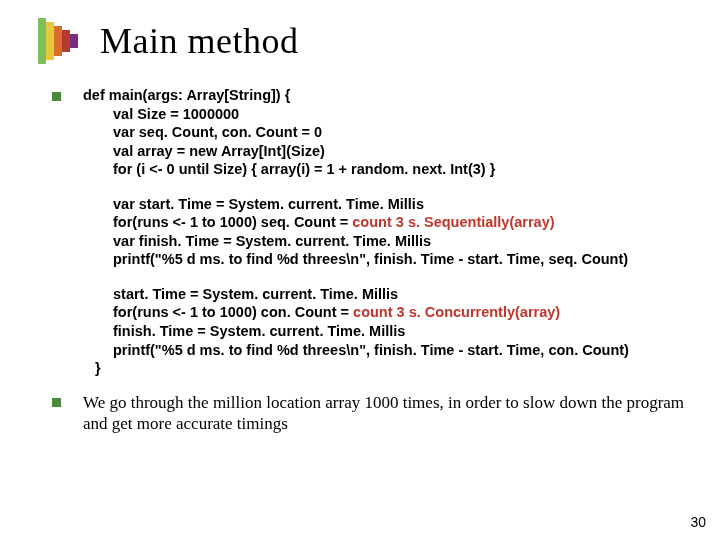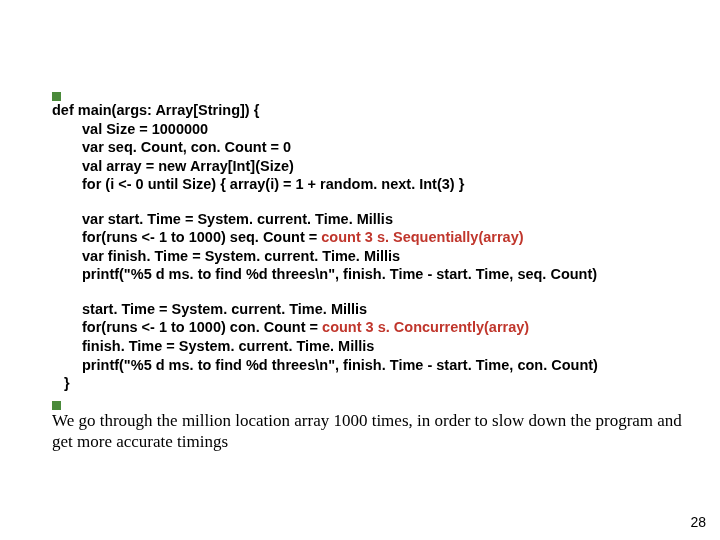--- a/index.html
+++ b/index.html
@@ -46,21 +46,20 @@
   .body {
     position: absolute;
     top: 86px;
     left: 52px;
     right: 34px;
   }
   .bullet-row {
     display: flex;
     align-items: flex-start;
     margin-bottom: 0;
-    flex-direction: column;
   }
   .bullet {
     width: 9px;
     height: 9px;
     background: #4a8a3a;
     flex: 0 0 9px;
     margin-top: 6px;
     margin-right: 22px;
   }
   .code {
@@ -87,30 +86,40 @@
     font-family: Arial, sans-serif;
     font-size: 14px;
     color: #000;
   }
 </style>
 </head>
 <body>
 
 <div class="slide">
 
+  <div class="title-row">
+    <div class="logo">
+      <div class="bar b1"></div>
+        <div class="bar b2"></div>
+        <div class="bar b3"></div>
+        <div class="bar b4"></div>
+        <div class="bar b5"></div>
+    </div>
+    <div class="slide-title">Main method</div>
+  </div>
 
   <div class="body">
 
     <div class="bullet-row">
       <div class="bullet"></div>
       <div class="code"><span>def main(args: Array[String]) {</span>
 <span class="ind1">val Size = 1000000</span><span class="ind1">var seq. Count, con. Count = 0</span><span class="ind1">val array = new Array[Int](Size)</span><span class="ind1">for (i &lt;- 0 until Size) { array(i) = 1 + random. next. Int(3) }</span><div class="para-gap"></div><span class="ind1">var start. Time = System. current. Time. Millis</span><span class="ind1"><span>for(runs &lt;- 1 to 1000) seq. Count = </span><span class="hl">count 3 s. Sequentially(array)</span></span><span class="ind1">var finish. Time = System. current. Time. Millis</span><span class="ind1">printf("%5 d ms. to find %d threes\n", finish. Time - start. Time, seq. Count)</span><div class="para-gap"></div><span class="ind1">start. Time = System. current. Time. Millis</span><span class="ind1"><span>for(runs &lt;- 1 to 1000) con. Count = </span><span class="hl">count 3 s. Concurrently(array)</span></span><span class="ind1">finish. Time = System. current. Time. Millis</span><span class="ind1">printf("%5 d ms. to find %d threes\n", finish. Time - start. Time, con. Count)</span><span class="ind0half">}</span></div>
     </div>
 
-    <div class="bullet-row" style="margin-top:2px;">
+    <div class="bullet-row" style="margin-top:14px;">
       <div class="bullet"></div>
       <div class="summary">We go through the million location array 1000 times, in order to slow down the program and get more accurate timings</div>
     </div>
 
   </div>
 
-  <div class="pagenum">28</div>
+  <div class="pagenum">30</div>
 </div>
 
 </body></html>

